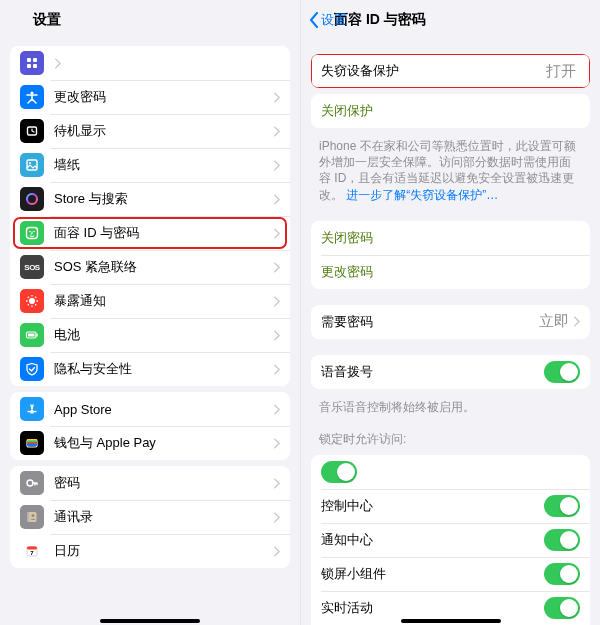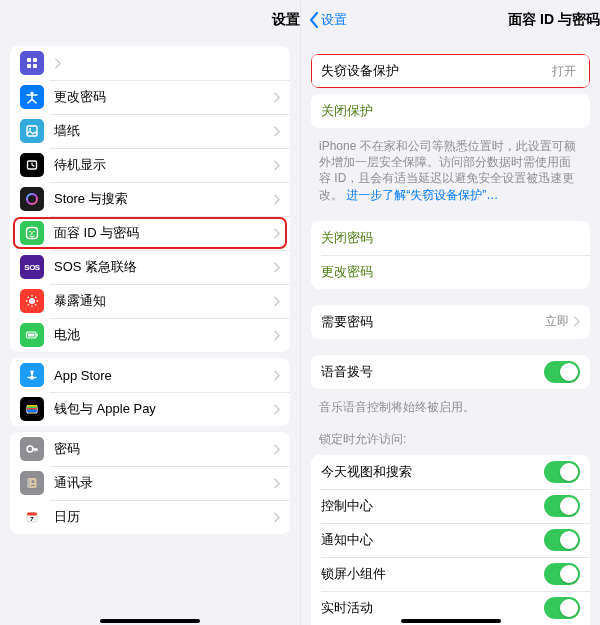--- a/index.html
+++ b/index.html
@@ -22,21 +22,21 @@
     display: flex;
     flex-direction: column;
   }
   .pane + .pane { border-left: 1px solid rgba(0,0,0,0.05); }
 
   
   .header {
     height: 40px;
     display: flex;
     align-items: center;
-    justify-content: flex-end;
+    justify-content: flex-start;
     position: relative;
     background: #f2f2f7;
     flex: 0 0 auto;
     padding-left: 33px;
   }
   .header h1 { font-size: 14px; font-weight: 600; }
   .back {
     position: absolute;
     left: 8px;
     display: flex;
@@ -82,21 +82,21 @@
     align-items: center;
     justify-content: center;
     margin-right: 10px;
     flex: 0 0 auto;
     color: #fff;
   }
   .row .icon svg { width: 14px; height: 14px; display: block; }
   .row .label { flex: 1 1 auto; font-size: 13px; }
   .row .chev { color: #c7c7cc; }
   .row .chev svg { width: 7px; height: 11px; display: block; }
-  .row .value { color: #8e8e93; font-size: 12px; margin-right: 4px; }
+  .row .value { color: #8e8e93; font-size: 15px; margin-right: 4px; }
   .row.link .label { color: #4d7c0f; }
 
   
   .hl {
     position: absolute;
     border: 2px solid #e02020;
     border-radius: 7px;
     pointer-events: none;
   }
 
@@ -166,39 +166,39 @@
             </svg>
           </span>
           <span class="label">更改密码</span>
           <span class="chev">
             <svg viewBox="0 0 8 12">
               <path d="M2 1 L7 6 L2 11" fill="none" stroke="#c7c7cc" stroke-width="1.6" stroke-linecap="round" stroke-linejoin="round"></path>
             </svg>
           </span>
         </div>
         <div class="row">
+          <span class="icon" style="background:#000000">
+            <svg viewBox="0 0 14 14">
+              <use href="#i-standby"></use>
+            </svg>
+          </span>
+          <span class="label">待机显示</span>
+          <span class="chev">
+            <svg viewBox="0 0 8 12">
+              <path d="M2 1 L7 6 L2 11" fill="none" stroke="#c7c7cc" stroke-width="1.6" stroke-linecap="round" stroke-linejoin="round"></path>
+            </svg>
+          </span>
+        </div>
+        <div class="row">
           <span class="icon" style="background:#34aadc">
             <svg viewBox="0 0 14 14">
               <use href="#i-wallpaper"></use>
             </svg>
           </span>
           <span class="label">墙纸</span>
-          <span class="chev">
-            <svg viewBox="0 0 8 12">
-              <path d="M2 1 L7 6 L2 11" fill="none" stroke="#c7c7cc" stroke-width="1.6" stroke-linecap="round" stroke-linejoin="round"></path>
-            </svg>
-          </span>
-        </div>
-        <div class="row">
-          <span class="icon" style="background:#000000">
-            <svg viewBox="0 0 14 14">
-              <use href="#i-standby"></use>
-            </svg>
-          </span>
-          <span class="label">待机显示</span>
           <span class="chev">
             <svg viewBox="0 0 8 12">
               <path d="M2 1 L7 6 L2 11" fill="none" stroke="#c7c7cc" stroke-width="1.6" stroke-linecap="round" stroke-linejoin="round"></path>
             </svg>
           </span>
         </div>
         <div class="row">
           <span class="icon" style="background:#1c1c1e">
             <svg viewBox="0 0 14 14">
               <use href="#i-siri"></use>
@@ -219,21 +219,21 @@
           </span>
           <span class="label">面容 ID 与密码</span>
           <span class="chev">
             <svg viewBox="0 0 8 12">
               <path d="M2 1 L7 6 L2 11" fill="none" stroke="#c7c7cc" stroke-width="1.6" stroke-linecap="round" stroke-linejoin="round"></path>
             </svg>
           </span>
           <div class="hl" style="inset: 1px 3px;"></div>
         </div>
         <div class="row">
-          <span class="icon" style="background:#4c1d95">
+          <span class="icon" style="background:#404040">
             <span style="font-size:8px;font-weight:700;color:#fff;letter-spacing:-0.5px">SOS</span>
           </span>
           <span class="label">SOS 紧急联络</span>
           <span class="chev">
             <svg viewBox="0 0 8 12">
               <path d="M2 1 L7 6 L2 11" fill="none" stroke="#c7c7cc" stroke-width="1.6" stroke-linecap="round" stroke-linejoin="round"></path>
             </svg>
           </span>
         </div>
         <div class="row">
@@ -249,20 +249,33 @@
             </svg>
           </span>
         </div>
         <div class="row">
           <span class="icon" style="background:#34c759">
             <svg viewBox="0 0 14 14">
               <use href="#i-battery"></use>
             </svg>
           </span>
           <span class="label">电池</span>
+          <span class="chev">
+            <svg viewBox="0 0 8 12">
+              <path d="M2 1 L7 6 L2 11" fill="none" stroke="#c7c7cc" stroke-width="1.6" stroke-linecap="round" stroke-linejoin="round"></path>
+            </svg>
+          </span>
+        </div>
+        <div class="row">
+          <span class="icon" style="background:#007aff">
+            <svg viewBox="0 0 14 14">
+              <use href="#i-privacy"></use>
+            </svg>
+          </span>
+          <span class="label">隐私与安全性</span>
           <span class="chev">
             <svg viewBox="0 0 8 12">
               <path d="M2 1 L7 6 L2 11" fill="none" stroke="#c7c7cc" stroke-width="1.6" stroke-linecap="round" stroke-linejoin="round"></path>
             </svg>
           </span>
         </div>
       </div>
       <div class="group" style="position: relative;">
         <div class="row">
           <span class="icon" style="background:#1c9cf6">
@@ -393,21 +406,20 @@
       <div class="row no-icon">
         <span class="label">语音拨号</span>
         <span class="switch"></span>
       </div>
     </div>
     <div class="cap">音乐语音控制将始终被启用。</div>
 
     <div class="cap" style="margin-top:10px">锁定时允许访问:</div>
     <div class="group" id="lock-group">
         <div class="row no-icon">
-          <span class="label">今天视图和搜索</span>
           <span class="switch"></span>
         </div>
         <div class="row no-icon">
           <span class="label">控制中心</span>
           <span class="switch"></span>
         </div>
         <div class="row no-icon">
           <span class="label">通知中心</span>
           <span class="switch"></span>
         </div>

